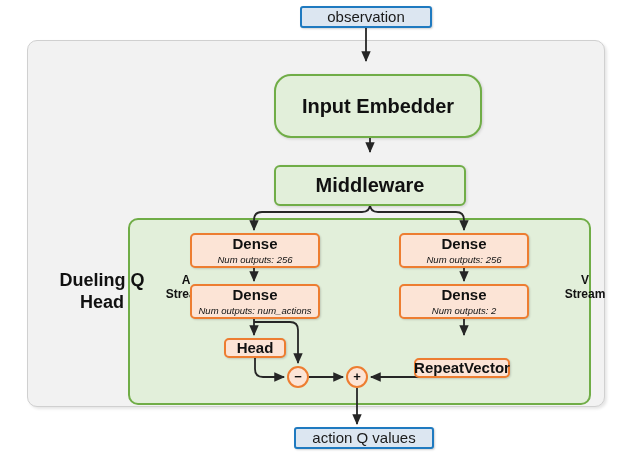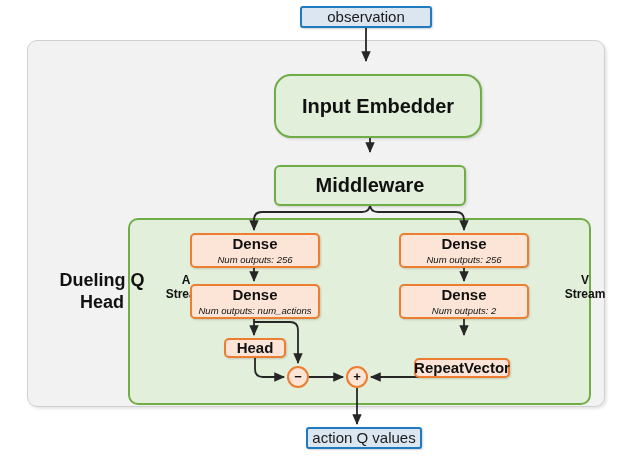--- a/index.html
+++ b/index.html
@@ -54,21 +54,21 @@
   
   .io-box {
     background: #dce6f1;
     border: 2px solid #1f7ac0;
     border-radius: 3px;
     font-size: 15px;
     color: #1a1a1a;
     box-shadow: 1px 1px 2px rgba(0,0,0,0.18);
   }
   .obs-box { left: 300px; top: 6px;  width: 132px; height: 22px; }
-  .out-box { left: 306px; top: 427px; width: 116px; height: 22px; }
+  .out-box { left: 294px; top: 427px; width: 140px; height: 22px; }
 
   
   .green-box {
     background: #e2efda;
     border: 2px solid #70ad47;
     border-radius: 6px;
     font-size: 20px;
     font-weight: bold;
     color: #111111;
     box-shadow: 1px 1px 3px rgba(0,0,0,0.15);

